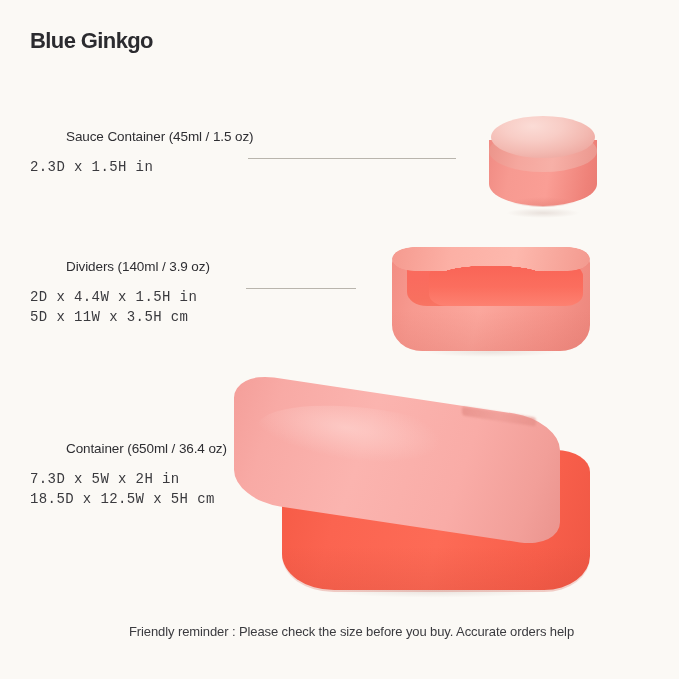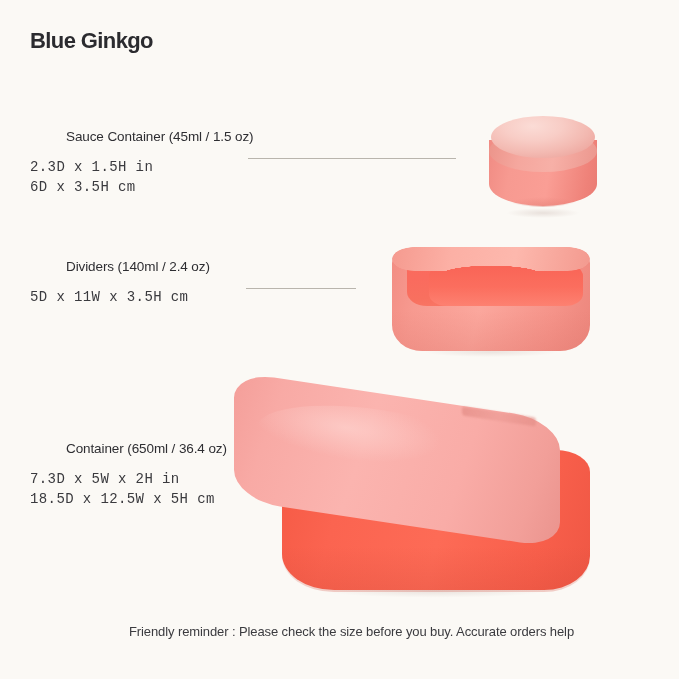--- a/index.html
+++ b/index.html
@@ -310,26 +310,26 @@
 </head>
 <body>
 
 <div class="page">
 
   <div class="brand">Blue Ginkgo</div>
 
   <div class="spec spec-sauce">
     <div class="spec-title">Sauce Container (45ml / 1.5 oz)</div>
     <div class="spec-line">2.3D x 1.5H in</div>
-    <div class="spec-line">6D x 3.5H cm</div>
   </div>
   <div class="leader leader-sauce"></div>
 
   <div class="spec spec-dividers">
-    <div class="spec-title">Dividers (140ml / 2.4 oz)</div>
+    <div class="spec-title">Dividers (140ml / 3.9 oz)</div>
+    <div class="spec-line">2D x 4.4W x 1.5H in</div>
     <div class="spec-line">5D x 11W x 3.5H cm</div>
   </div>
   <div class="leader leader-dividers"></div>
 
   <div class="spec spec-main">
     <div class="spec-title">Container (650ml / 36.4 oz)</div>
     <div class="spec-line">7.3D x 5W x 2H in</div>
     <div class="spec-line">18.5D x 12.5W x 5H cm</div>
   </div>
 

